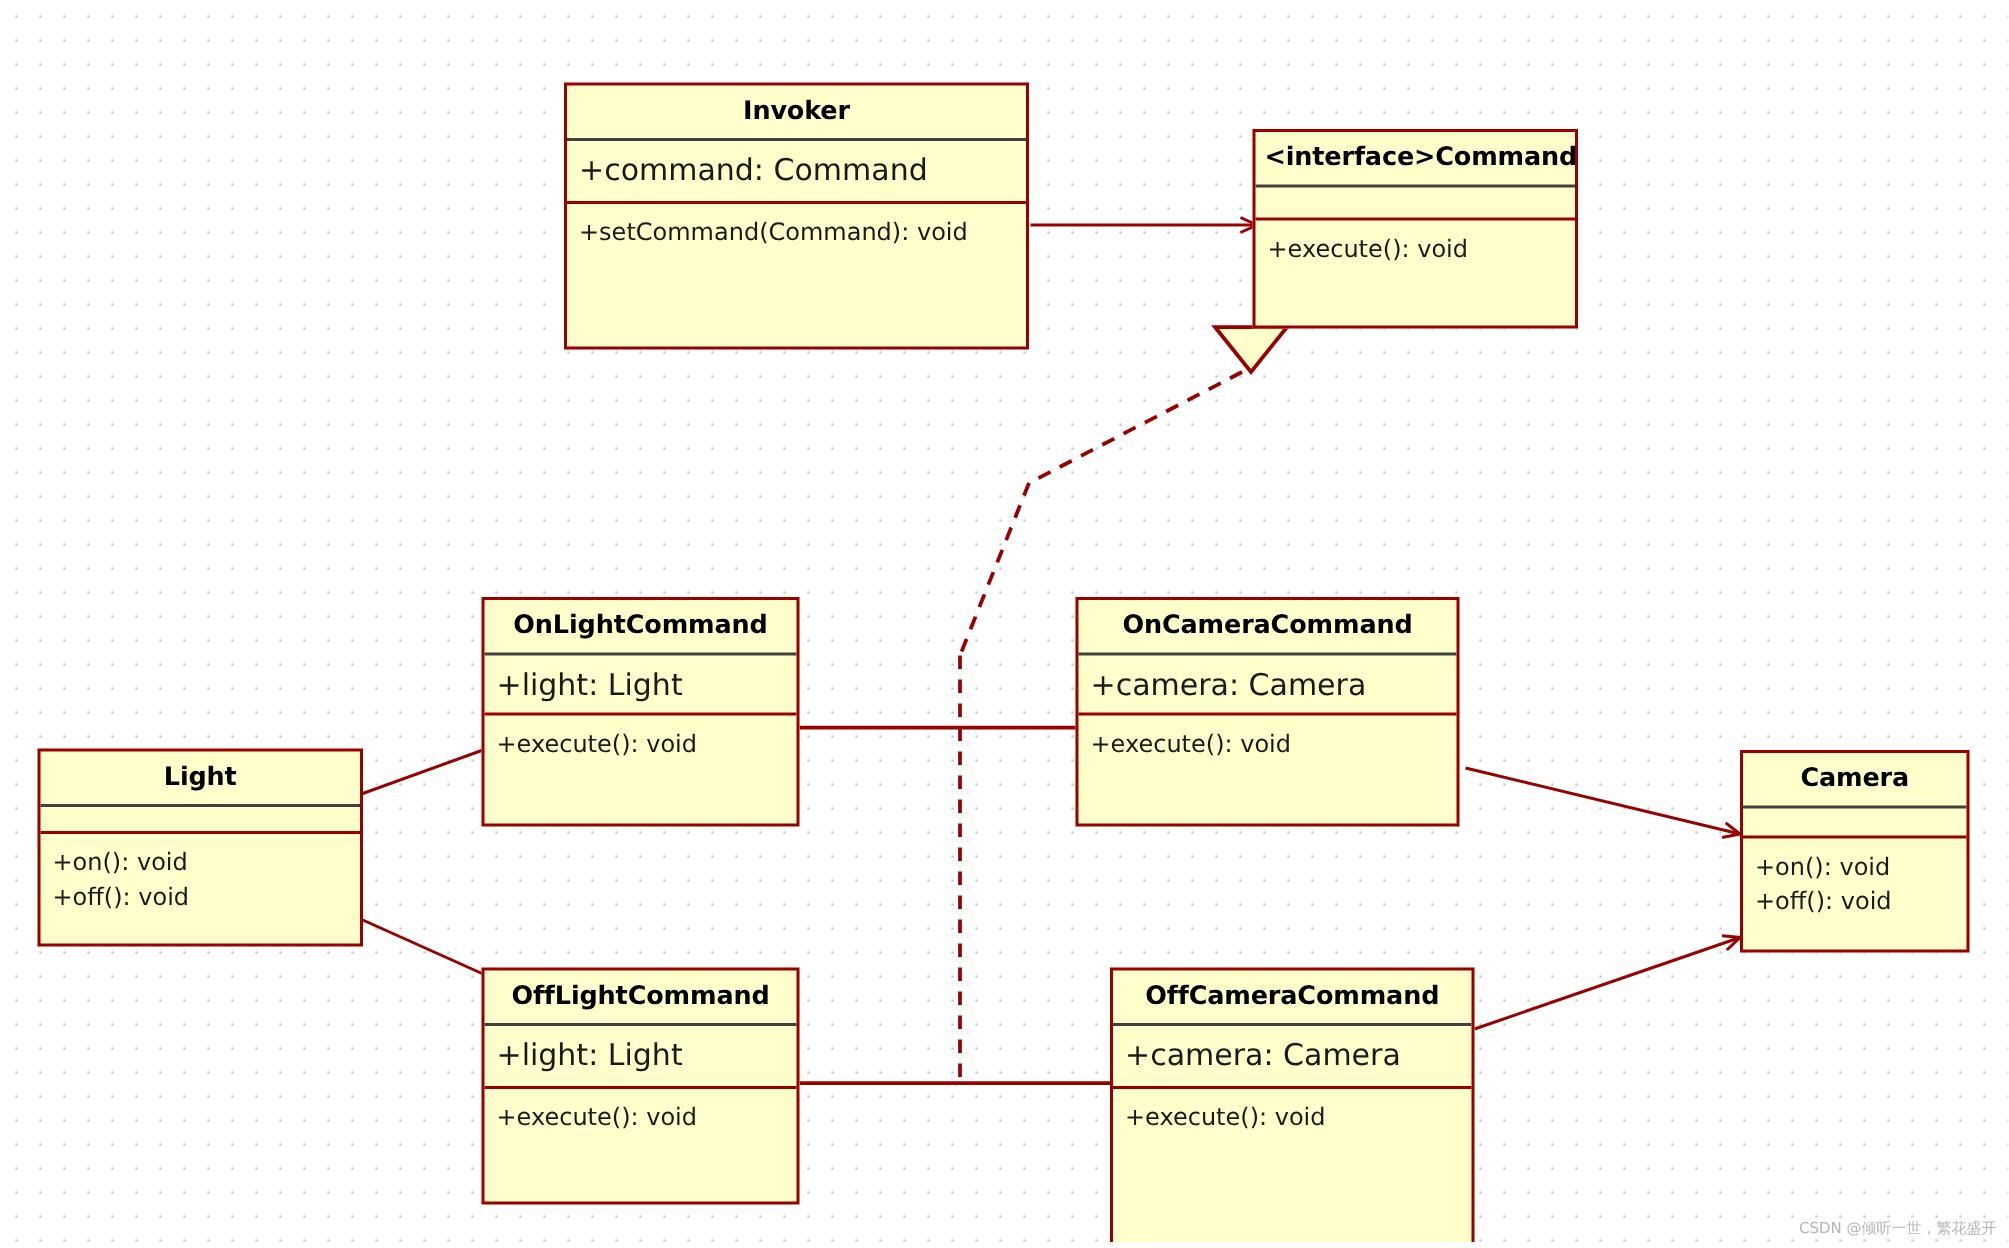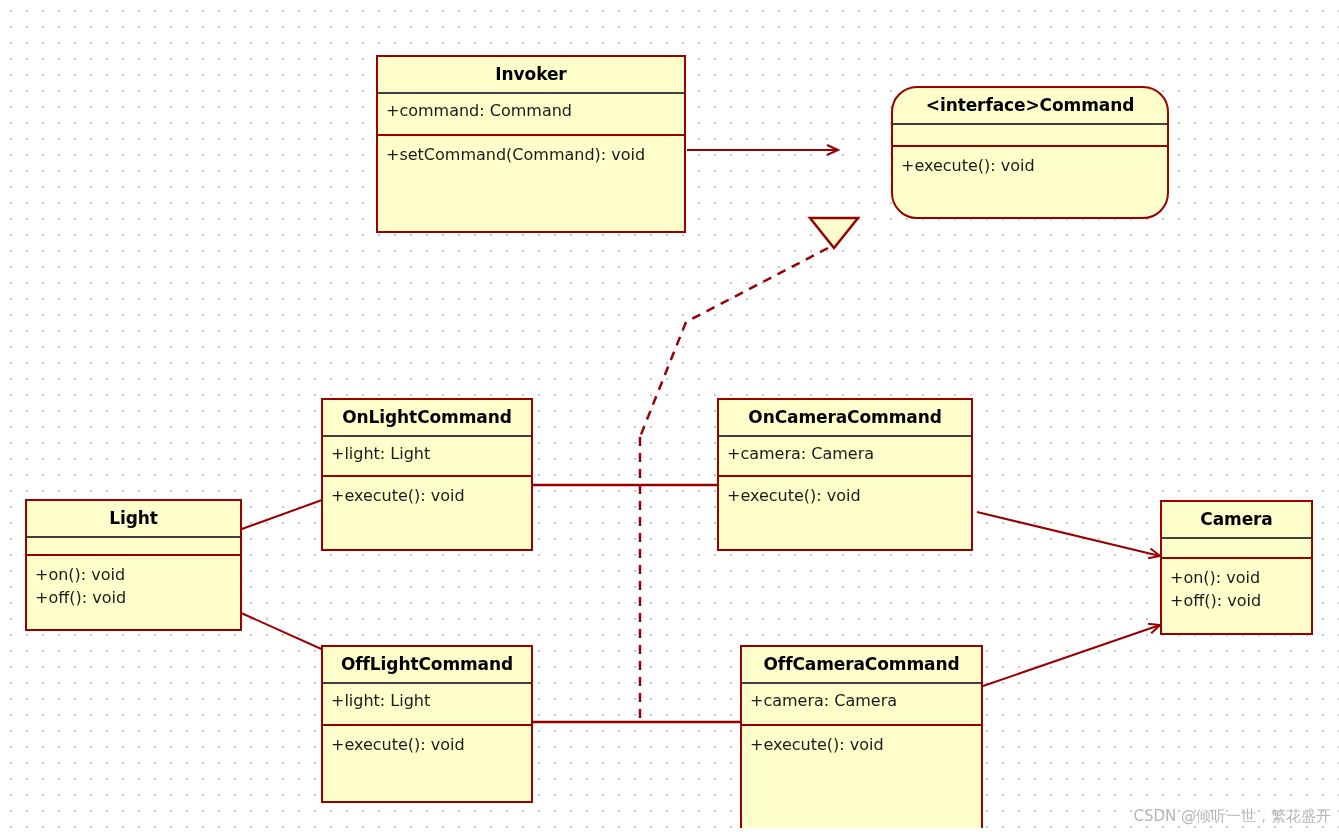--- a/index.html
+++ b/index.html
@@ -41,39 +41,39 @@
     font-size: 17px;
     padding: 7px 6px 8px 6px;
     border-bottom: 2px solid #404040;
     white-space: nowrap;
     letter-spacing: -0.1px;
   }
   .compartment-attrs {
     box-sizing: border-box;
     border-bottom: 2px solid #990000;
     padding: 5px 8px 6px 8px;
-    font-size: 16px;
+    font-size: 20px;
     color: #1a1a1a;
     min-height: 14px;
   }
   .compartment-ops {
     box-sizing: border-box;
     padding: 7px 8px 8px 8px;
     font-size: 16px;
     color: #1a1a1a;
   }
   .member {
     white-space: nowrap;
     line-height: 1.45;
   }
   .watermark {
     position: absolute;
     right: 8px;
     bottom: 6px;
-    font-size: 15px;
+    font-size: 10px;
     color: #b5b5b5;
     font-family: "DejaVu Sans", "Liberation Sans", sans-serif;
     white-space: nowrap;
     z-index: 9;
   }
   .bottom-strip {
     position: absolute;
     left: 0;
     bottom: 0;
     width: 1339px;
@@ -133,21 +133,21 @@
   <div class="uml-class" style="left:376px; top:55px; width:310px; height:178px;">
     <div class="compartment-name">Invoker</div>
     <div class="compartment-attrs" style="height:42px;">
       <div class="member">+command: Command</div>
     </div>
     <div class="compartment-ops">
       <div class="member">+setCommand(Command): void</div>
     </div>
   </div>
 
-  <div class="uml-class" style="left:891px; top:86px; width:278px; height:133px;border-radius:26px;">
+  <div class="uml-class" style="left:835px; top:86px; width:217px; height:133px;">
     <div class="compartment-name">&lt;interface&gt;Command</div>
     <div class="compartment-attrs" style="height:22px; padding:0;"></div>
     <div class="compartment-ops">
       <div class="member">+execute(): void</div>
     </div>
   </div>
 
   <div class="uml-class" style="left:321px; top:398px; width:212px; height:153px;">
     <div class="compartment-name">OnLightCommand</div>
     <div class="compartment-attrs" style="height:40px;">

